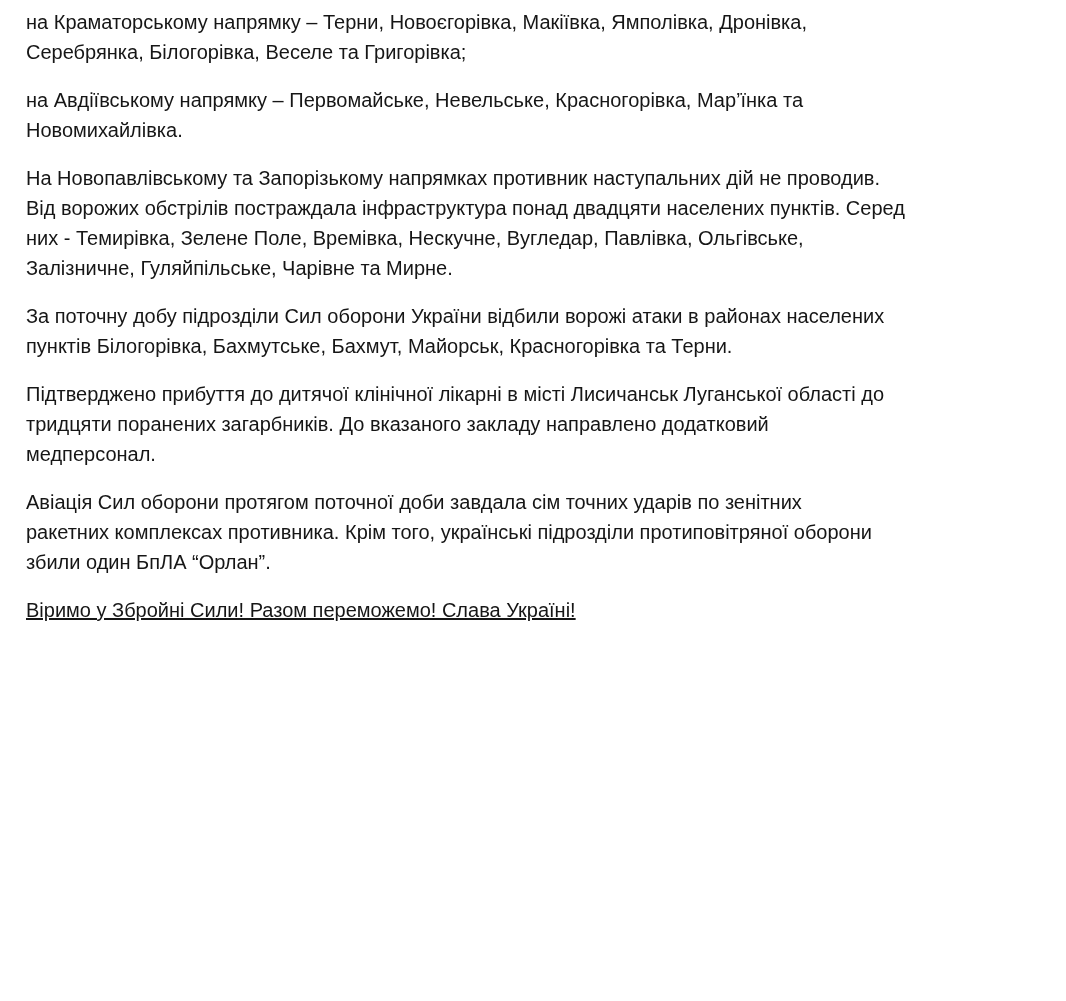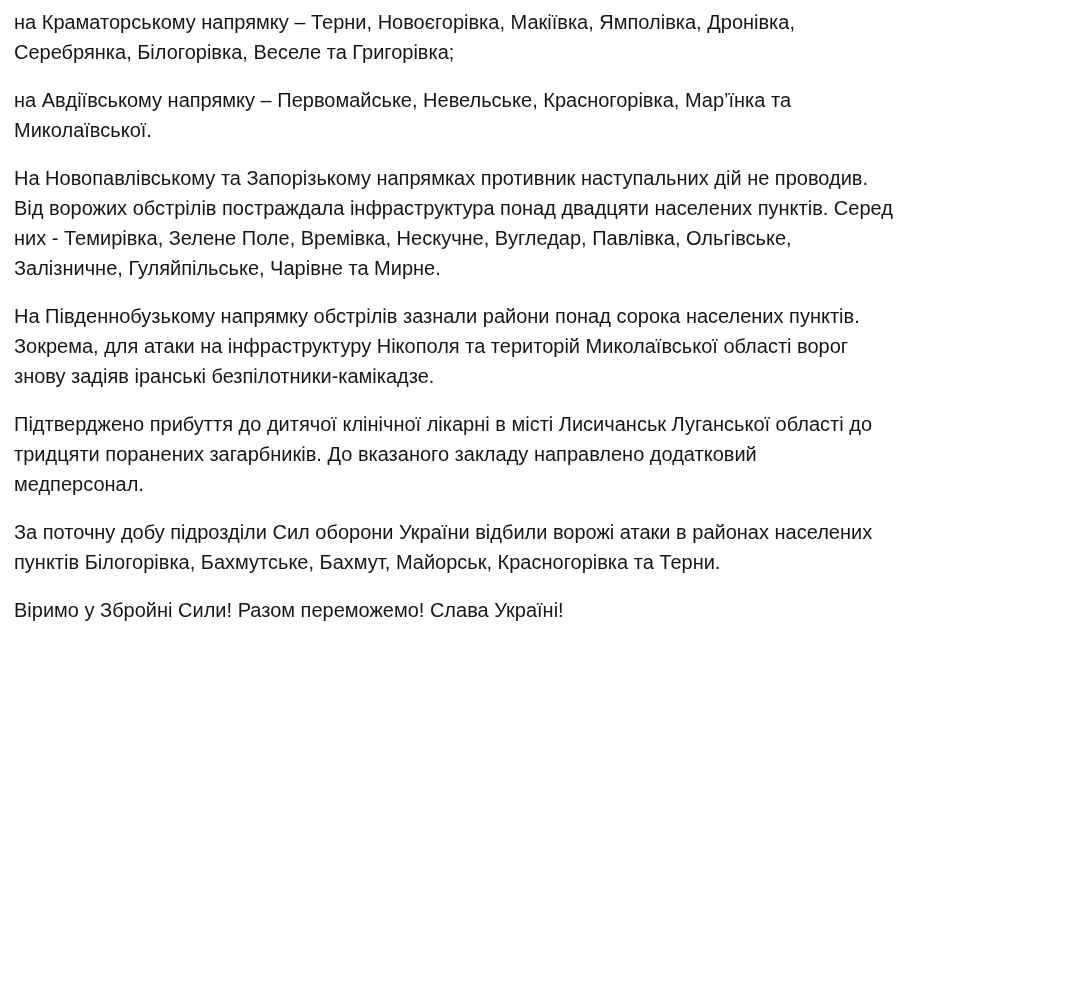--- a/index.html
+++ b/index.html
@@ -17,42 +17,43 @@
     box-sizing: border-box;
     width: 1066px;
     height: 1001px;
     padding: 7px 10px 0 14px;
     color: #161616;
     font-size: 20px;
     line-height: 30px;
     font-weight: 400;
   }
   .paragraph {
-    margin: 0 0 18px 0;
+    margin: 0 0 18px 12px;
     white-space: pre-line;   
     letter-spacing: 0;
   }
   .paragraph:last-child {
     margin-bottom: 0;
+    text-decoration: underline;
   }
 </style>
 </head>
 <body>
 
 <main class="document">
   <p class="paragraph">на Краматорському напрямку – Терни, Новоєгорівка, Макіївка, Ямполівка, Дронівка,
 Серебрянка, Білогорівка, Веселе та Григорівка;</p>
   <p class="paragraph">на Авдіївському напрямку – Первомайське, Невельське, Красногорівка, Мар’їнка та
-Миколаївської.</p>
+Новомихайлівка.</p>
   <p class="paragraph">На Новопавлівському та Запорізькому напрямках противник наступальних дій не проводив.
 Від ворожих обстрілів постраждала інфраструктура понад двадцяти населених пунктів. Серед
 них - Темирівка, Зелене Поле, Времівка, Нескучне, Вугледар, Павлівка, Ольгівське,
 Залізничне, Гуляйпільське, Чарівне та Мирне.</p>
-  <p class="paragraph">На Південнобузькому напрямку обстрілів зазнали райони понад сорока населених пунктів.
-Зокрема, для атаки на інфраструктуру Нікополя та територій Миколаївської області ворог
-знову задіяв іранські безпілотники-камікадзе.</p>
+  <p class="paragraph">За поточну добу підрозділи Сил оборони України відбили ворожі атаки в районах населених
+пунктів Білогорівка, Бахмутське, Бахмут, Майорськ, Красногорівка та Терни.</p>
   <p class="paragraph">Підтверджено прибуття до дитячої клінічної лікарні в місті Лисичанськ Луганської області до
 тридцяти поранених загарбників. До вказаного закладу направлено додатковий
 медперсонал.</p>
-  <p class="paragraph">За поточну добу підрозділи Сил оборони України відбили ворожі атаки в районах населених
-пунктів Білогорівка, Бахмутське, Бахмут, Майорськ, Красногорівка та Терни.</p>
+  <p class="paragraph">Авіація Сил оборони протягом поточної доби завдала сім точних ударів по зенітних
+ракетних комплексах противника. Крім того, українські підрозділи протиповітряної оборони
+збили один БпЛА “Орлан”.</p>
   <p class="paragraph">Віримо у Збройні Сили! Разом переможемо! Слава Україні!</p>
 </main>
 
 </body></html>

